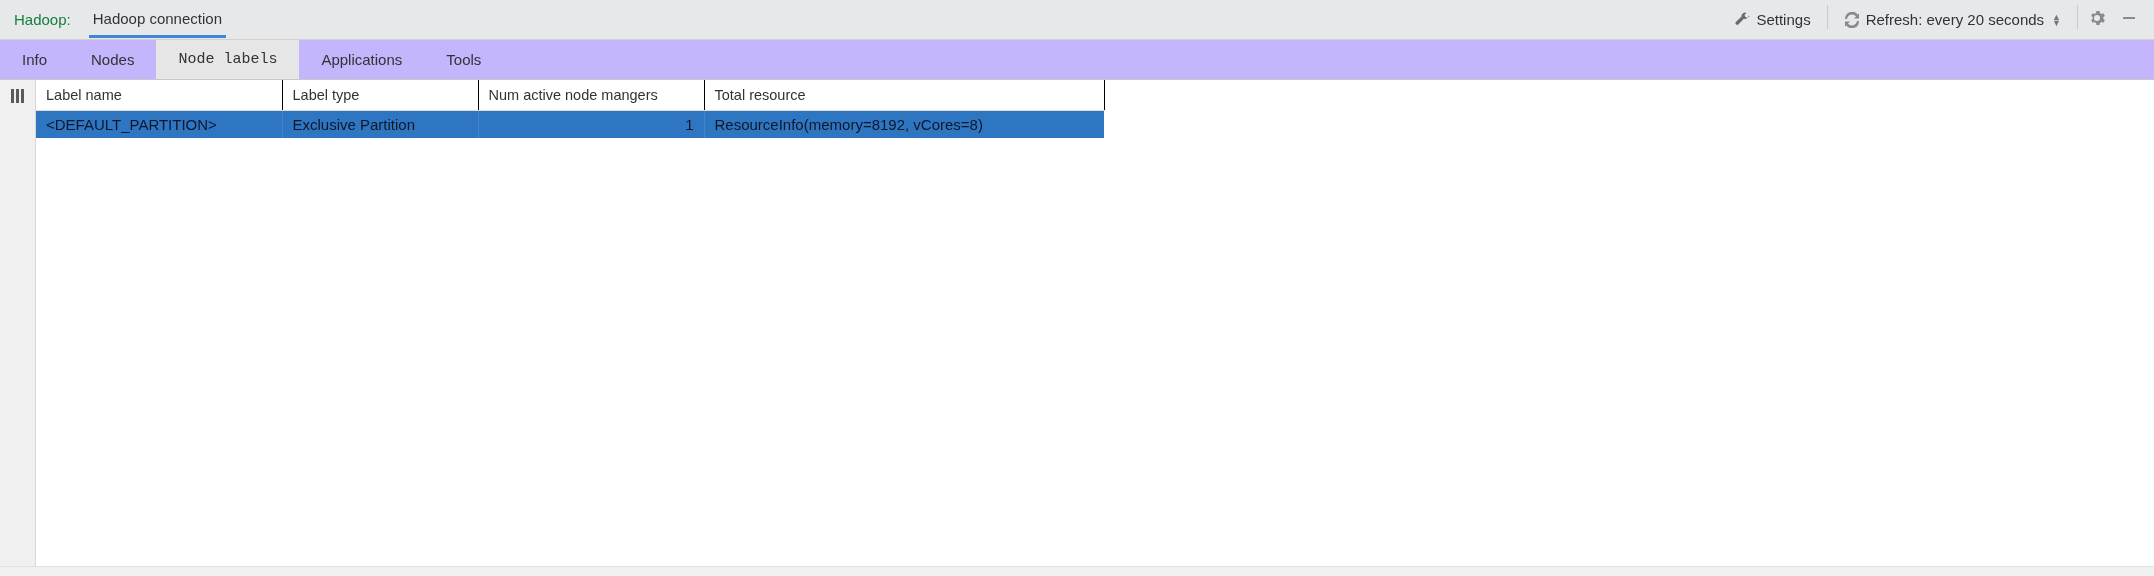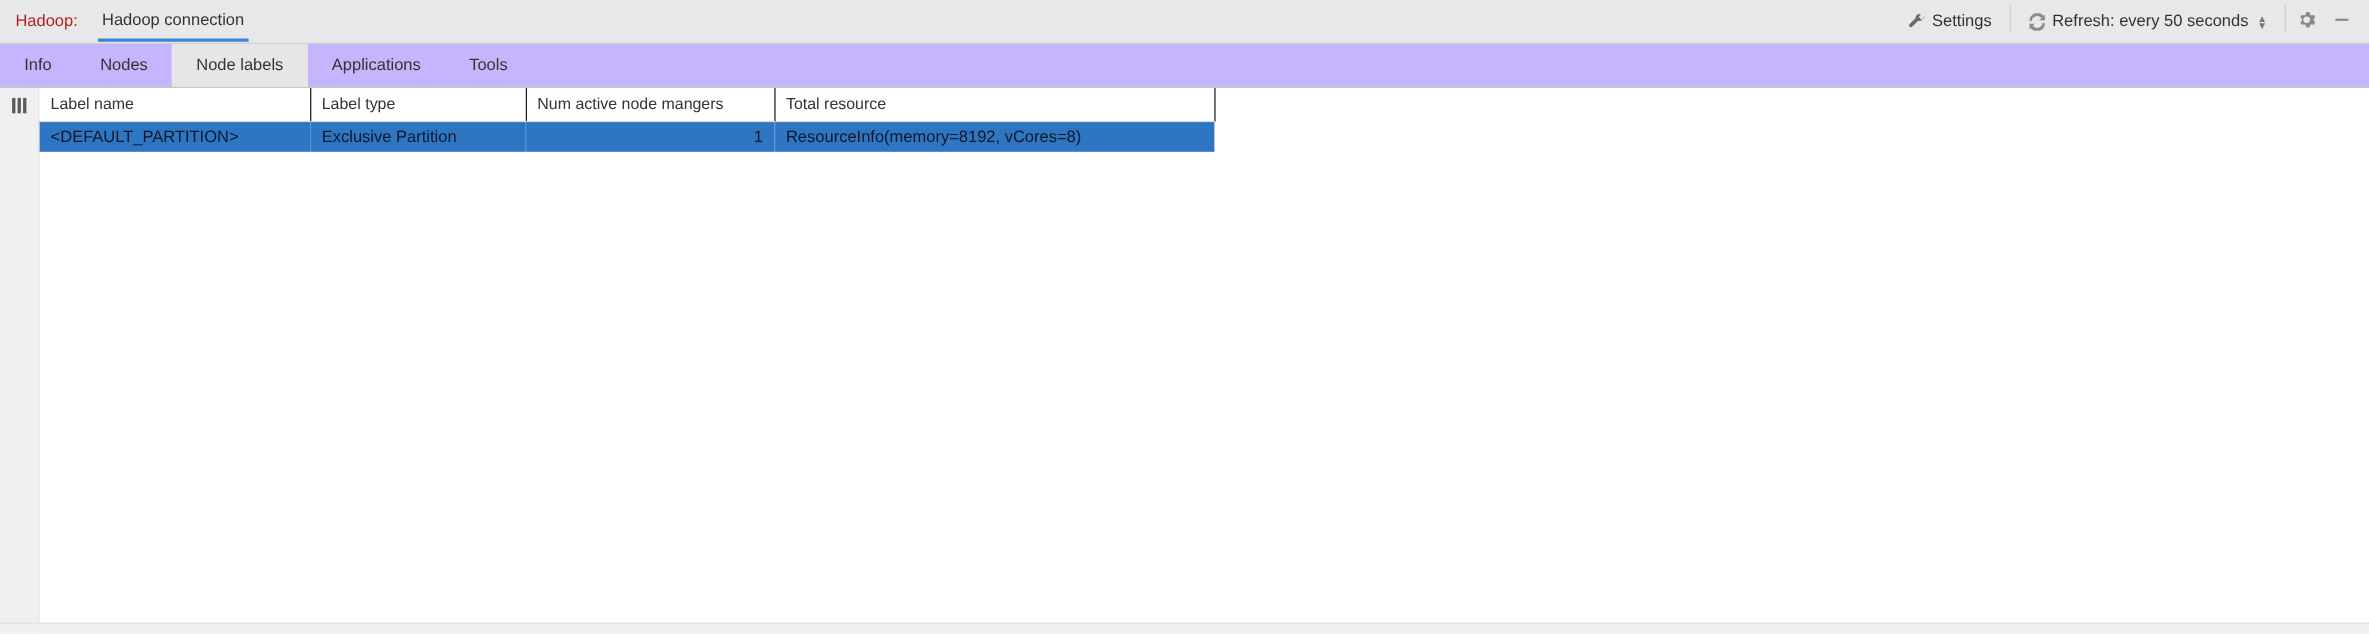--- a/index.html
+++ b/index.html
@@ -24,21 +24,21 @@
       border-bottom: 1px solid #d0d0d0;
       padding: 0 12px 0 14px;
     }
     .header-left {
       display: flex;
       align-items: center;
       flex: 1;
     }
     .header-label {
       font-size: 15px;
-      color: #b91c1c;
+      color: #15803d;
       margin-right: 18px;
     }
     .connection-tab {
       font-size: 15px;
       color: #333;
       padding: 8px 4px 8px 4px;
       border-bottom: 3px solid #3f87d6;
       margin-bottom: -1px;
     }
     .header-right {
@@ -88,20 +88,21 @@
     .tab {
       display: flex;
       align-items: center;
       padding: 0 22px;
       font-size: 15px;
       color: #333;
       cursor: pointer;
     }
     .tab.active {
       background: #e6e6e6;
+      font-family: Liberation Mono, monospace;
     }
     .content-area {
       display: flex;
       height: calc(100% - 80px);
     }
     .left-gutter {
       width: 36px;
       background: #f0f0f0;
       border-right: 1px solid #d9d9d9;
       display: flex;
@@ -173,21 +174,21 @@
       <span>Settings</span>
     </div>
     <div class="divider-v"></div>
     <div class="toolbar-btn">
       <span>
         <svg width="16" height="16" viewBox="0 0 16 16" fill="none">
           <path d="M13.6 2.4A7 7 0 0 0 1.1 7h2a5 5 0 0 1 8.9-2.5L10 6.5h5v-5l-1.4 0.9z" fill="#8a8a8a"></path>
           <path d="M2.4 13.6A7 7 0 0 0 14.9 9h-2a5 5 0 0 1-8.9 2.5L6 9.5H1v5l1.4-0.9z" fill="#8a8a8a"></path>
         </svg>
       </span>
-      <span>Refresh: every 50 seconds</span>
+      <span>Refresh: every 20 seconds</span>
       <span class="spinner-icons">
         <span>▲</span>
         <span>▼</span>
       </span>
     </div>
     <div class="divider-v"></div>
     <div class="gear-btn">
       <span>
         <svg width="16" height="16" viewBox="0 0 16 16" fill="#8a8a8a">
           <path d="M8 5a3 3 0 1 0 0 6 3 3 0 0 0 0-6zm6.4 3c0 .3 0 .6-.1.9l1.6 1.2-1.5 2.6-1.9-.7c-.5.4-1 .7-1.6.9l-.3 2.1H7.4l-.3-2.1c-.6-.2-1.1-.5-1.6-.9l-1.9.7-1.5-2.6 1.6-1.2c0-.3-.1-.6-.1-.9s0-.6.1-.9L2.1 5.9l1.5-2.6 1.9.7c.5-.4 1-.7 1.6-.9L7.4 1h3.2l.3 2.1c.6.2 1.1.5 1.6.9l1.9-.7 1.5 2.6-1.6 1.2c.1.3.1.6.1.9z"></path>

